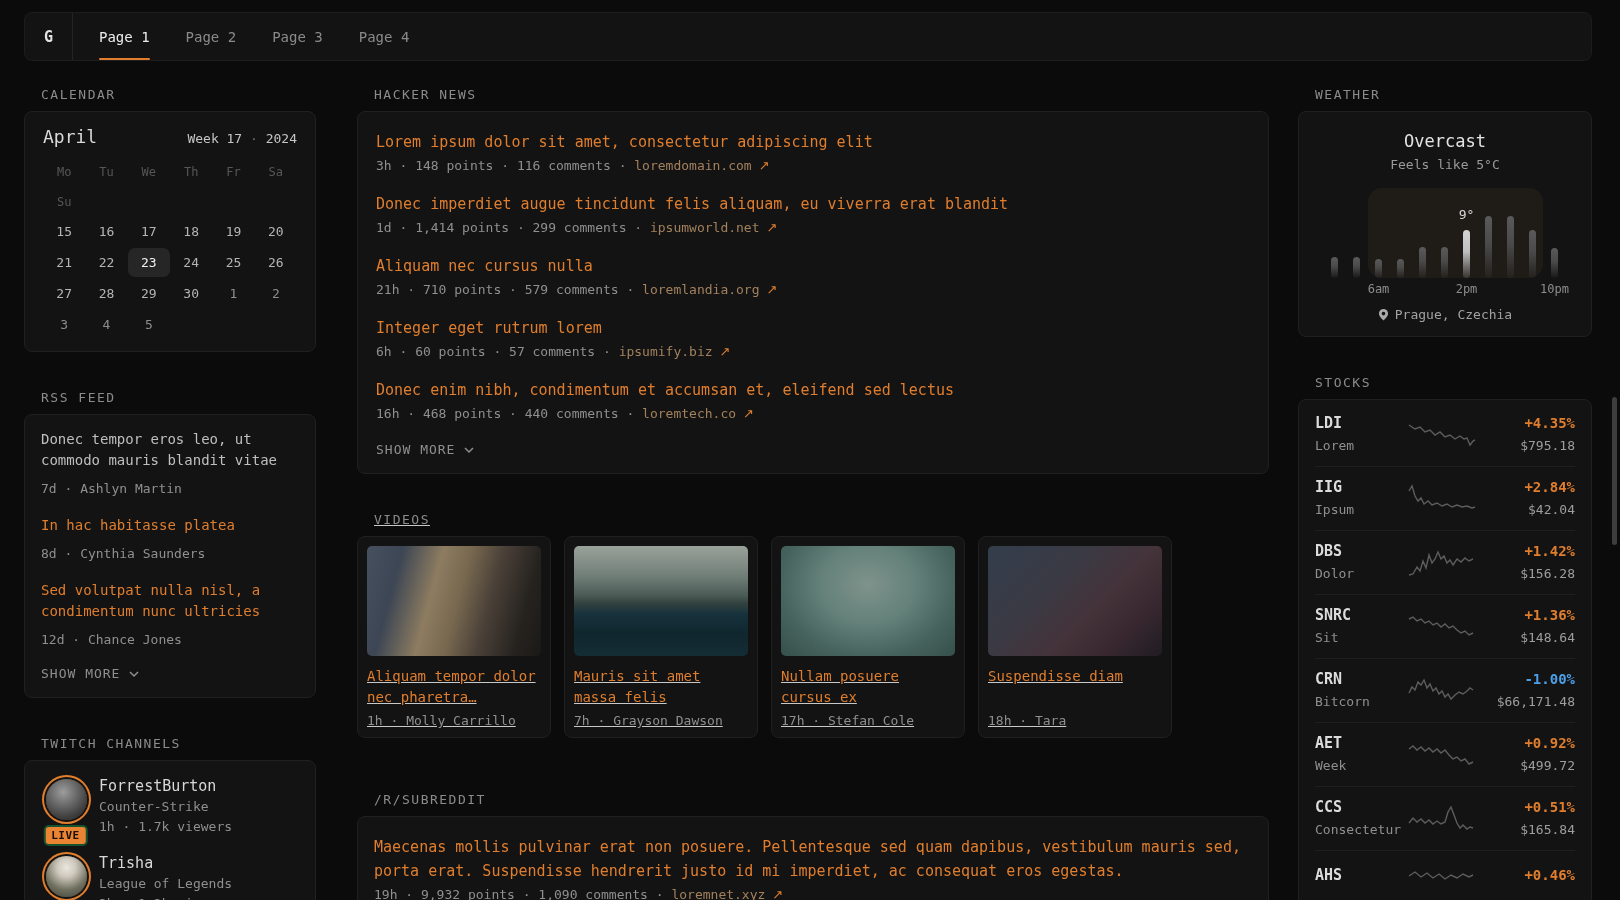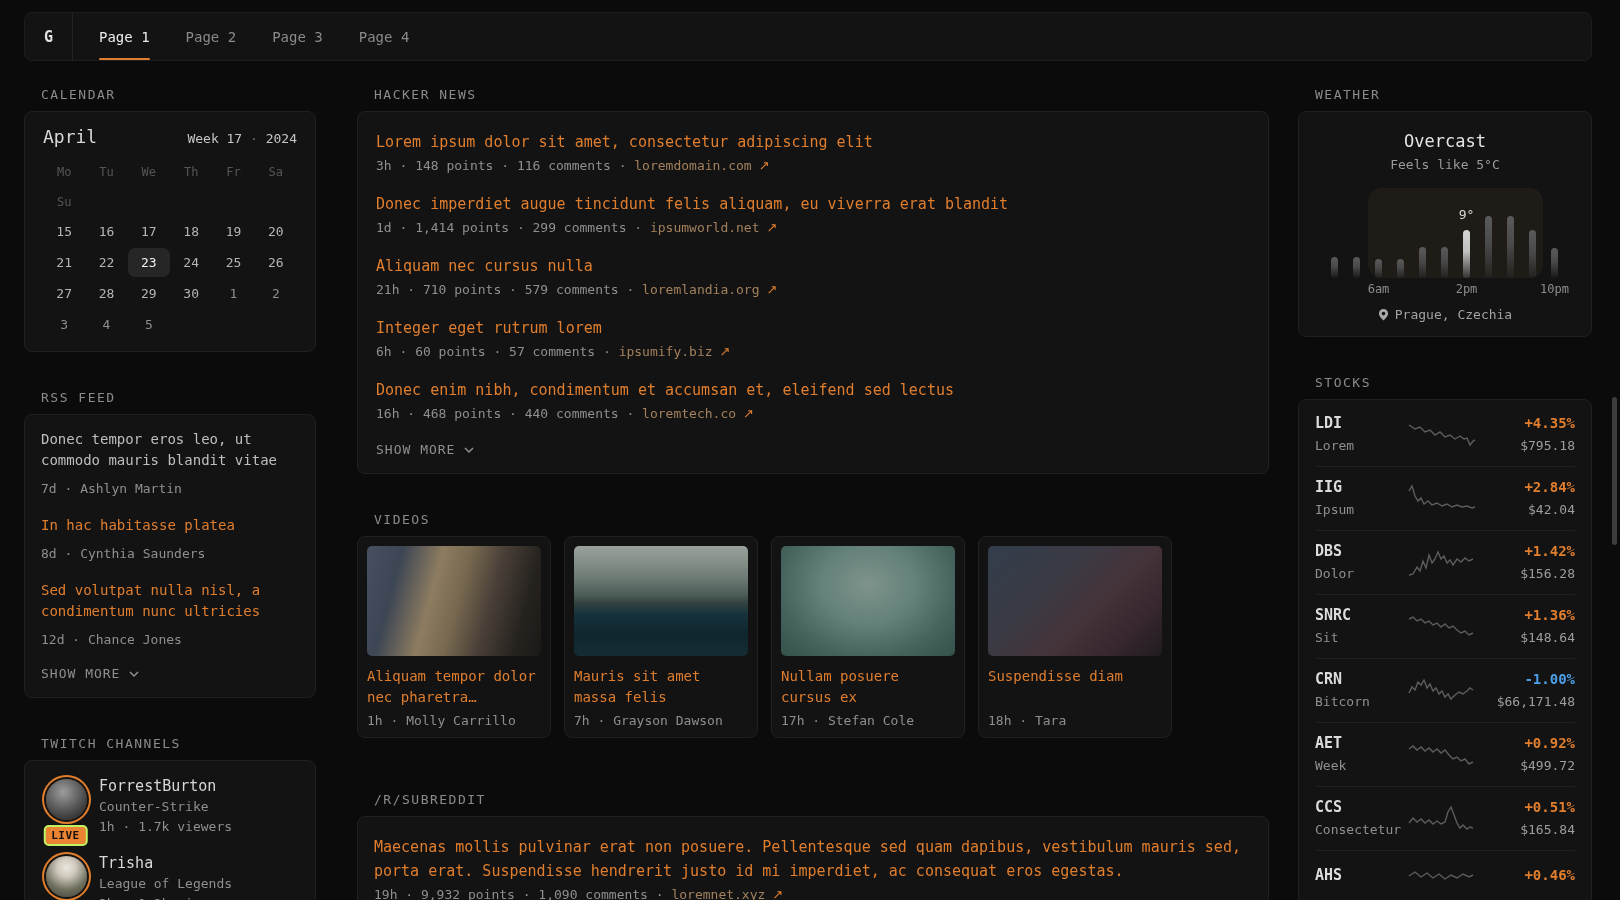--- a/index.html
+++ b/index.html
@@ -17,21 +17,21 @@
   .nav-tab{display:flex;align-items:center;color:#8a8a8a;font-size:14px;position:relative;cursor:pointer;white-space:nowrap;}
   .nav-tab.active{color:#ececec;}
   .nav-tab.active::after{content:"";position:absolute;left:0;right:0;bottom:0;height:2px;background:var(--accent);border-radius:1px;}
   
   .columns{display:flex;}
   .col{flex:none;}
   .col-left{width:292px;margin-right:41px;}
   .col-mid{width:912px;margin-right:29px;}
   .col-right{width:294px;}
   .widget{margin-bottom:38px;}
-  .widget.videos-widget{margin-bottom:54px;}
+  .widget.videos-widget{margin-bottom:54px;text-decoration:underline;}
   .section-label{color:#8b8b8b;font-size:13px;letter-spacing:1.5px;margin:0 0 9px 17px;}
   .card{background:#131313;border:1px solid #202020;border-radius:8px;}
   :root{--accent:#e07e2e;--neg:#4d9fe8;--meta:#8f8f8f;}
   a{text-decoration:none;cursor:pointer;}
   .ext-arrow{font-family:"DejaVu Sans", sans-serif;color:var(--accent);margin-left:7px;font-size:13px;}
   .show-more{display:flex;align-items:center;gap:8px;color:#8f8f8f;font-size:13px;letter-spacing:1px;cursor:pointer;background:none;border:none;font-family:inherit;padding:0;}
   
   .cal-card{padding:14px 18px 12px;}
   .cal-head{display:flex;justify-content:space-between;align-items:baseline;margin-bottom:12px;}
   .cal-month{font-size:18px;color:#d8d8d8;}
@@ -50,21 +50,21 @@
   .feed-meta{font-size:13px;line-height:20px;color:var(--meta);margin-top:8px;}
   
   .tw-card{padding:15px 18px 10px;}
   .tw-row{display:flex;gap:11px;margin-bottom:16px;cursor:pointer;}
   .tw-avatar-wrap{position:relative;width:45px;flex:none;}
   .tw-avatar{width:41px;height:41px;border-radius:50%;box-shadow:0 0 0 2px #131313,0 0 0 4px var(--accent);margin:3px;}
   .tw-avatar.ring-off{box-shadow:0 0 0 2px #131313,0 0 0 4px #c7c7c7;}
   .avatar-forrest{background:radial-gradient(circle at 42% 32%,#9d9d9d 0%,#707070 32%,#3d3d3d 70%,#272727 100%);}
   .avatar-trisha{background:radial-gradient(circle at 50% 28%,#eae6de 0%,#cfc9bd 26%,#70705f 62%,#3b4038 100%);}
   .avatar-kendall{background:radial-gradient(circle at 50% 38%,#dcc7ab 0%,#b2977a 42%,#6e5c48 78%,#4a3e32 100%);}
-  .live-badge{display:none;position:absolute;left:50%;transform:translateX(-50%);bottom:-9px;background:#ea8433;color:#161008;font-size:11px;font-weight:bold;letter-spacing:.5px;padding:2px 6px;border-radius:5px;border:2px solid #bef264;}
+  .live-badge{display:none;position:absolute;left:50%;transform:translateX(-50%);bottom:-9px;background:#ea8433;color:#161008;font-size:11px;font-weight:bold;letter-spacing:.5px;padding:2px 6px;border-radius:5px;border:2px solid #14532d;}
   .live-badge.show{display:inline-block;}
   .tw-name{font-size:15px;color:#d8d8d8;line-height:21px;}
   .tw-cat,.tw-meta{font-size:13px;color:var(--meta);line-height:20px;}
   
   .hn-card{padding:20px 18px 16px;}
   .hn-item{margin-bottom:18px;}
   .hn-title{display:block;font-size:15px;line-height:21px;color:var(--accent);}
   .hn-meta{font-size:13px;line-height:20px;color:var(--meta);margin-top:3px;}
   .hn-domain{color:#a3815d;}
   .hn-card .show-more{margin-top:15px;}

